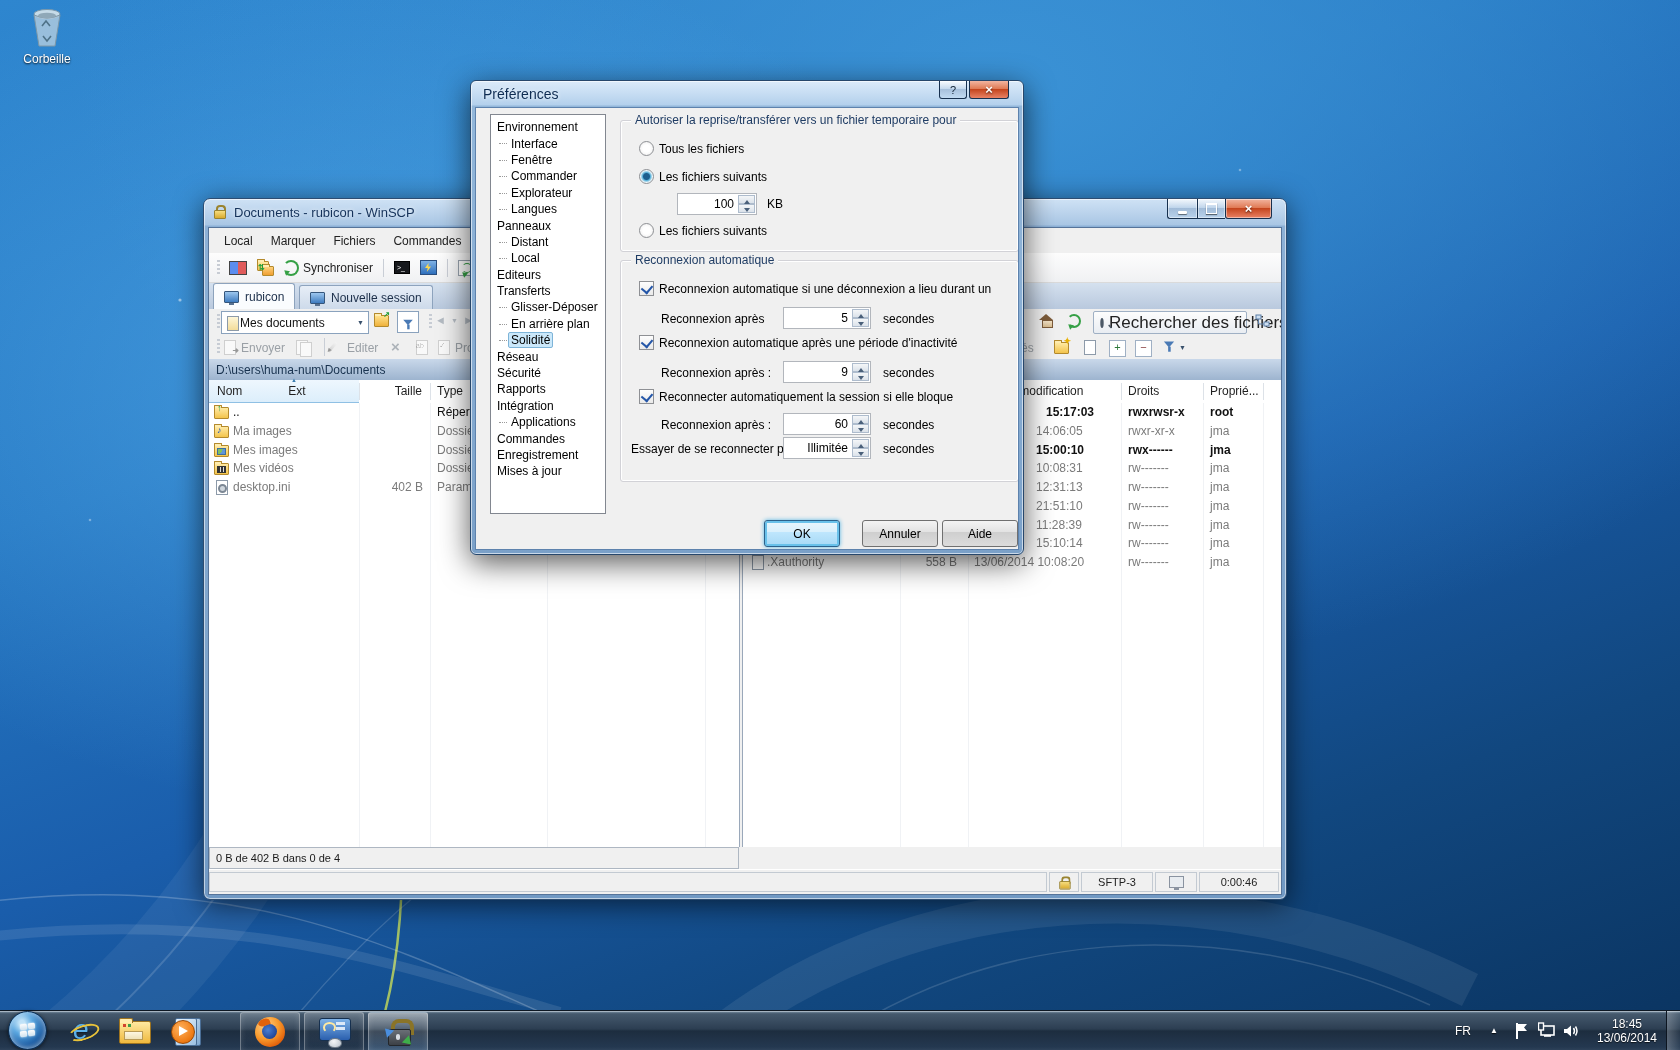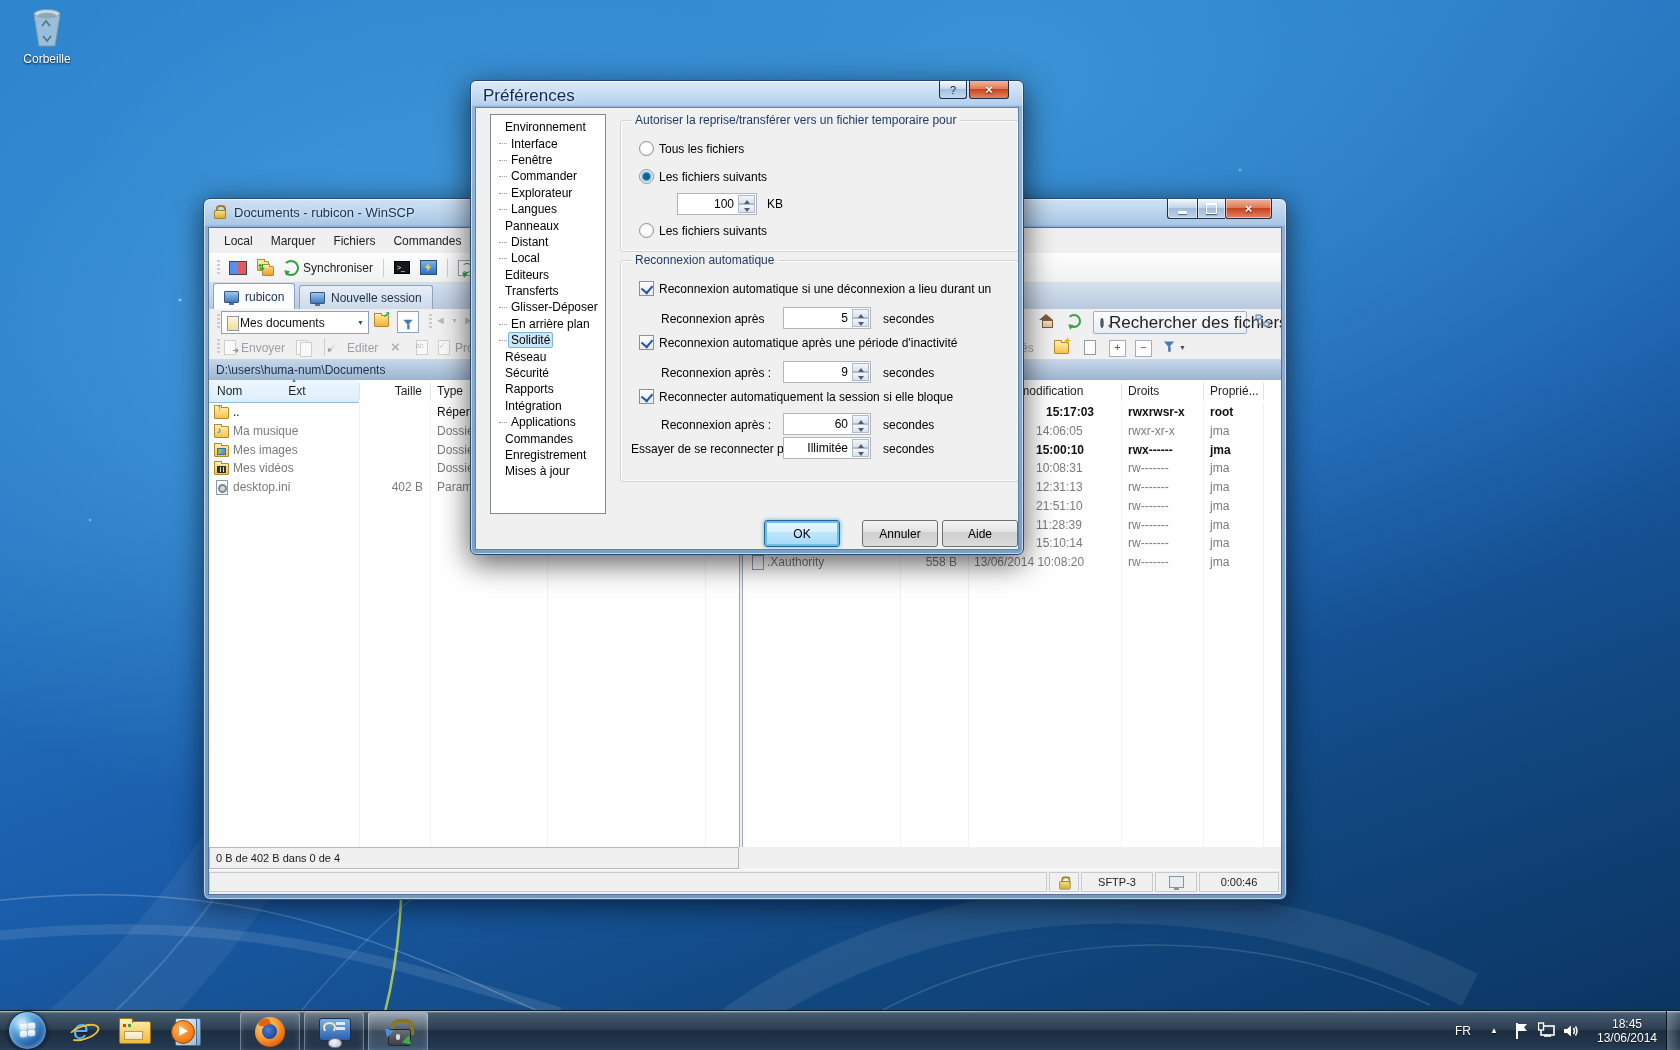--- a/index.html
+++ b/index.html
@@ -86,24 +86,24 @@
   .house:after{content:"";position:absolute;left:-4.5px;top:6px;width:9px;height:6px;background:linear-gradient(#f3e3c8,#d9bd90);border:1px solid #7c5b3a;}
   .lockico{position:relative;width:12px;height:12px;}
   .lockico .shackle{position:absolute;left:2.5px;top:0;width:6px;height:6px;border:2px solid #9a8430;border-bottom:none;border-radius:4px 4px 0 0;}
   .lockico .body{position:absolute;left:0.5px;top:5px;width:10px;height:7px;background:linear-gradient(#f7dd7e,#d9ab2f);border:1px solid #9a8430;border-radius:1px;}
   .term{width:13px;height:10px;border:1px solid #8a93a0;background:#e8ecf0;position:relative;}
   .term:after{content:"";position:absolute;left:4px;bottom:-3px;width:5px;height:2px;background:#8a93a0;}
   
   #dlg{position:absolute;left:470px;top:80px;width:552px;height:473px;border-radius:6px;
     background:linear-gradient(180deg,#dcebfa 0,#b3d0ec 24px,#93b7da 25px,#86abd1 60%,#7aa0c8 100%);
     border:1px solid #27476b;box-shadow:inset 0 0 0 1px rgba(255,255,255,.6),0 8px 30px rgba(0,0,0,.65);}
-  #dlg .title-text{position:absolute;left:12px;top:5px;font-size:17px;color:#0e2c52;text-shadow:0 0 4px rgba(255,255,255,.95);}
+  #dlg .title-text{position:absolute;left:12px;top:5px;font-size:14px;color:#0e2c52;text-shadow:0 0 4px rgba(255,255,255,.95);}
   #dlg-body{position:absolute;left:4px;right:4px;top:26px;bottom:4px;background:#f0f0f0;border:1px solid #5d82ad;overflow:hidden;}
   .treebox{position:absolute;left:14px;top:6px;width:116px;height:400px;background:#fff;border:1px solid #828790;padding-top:4px;box-sizing:border-box;overflow:hidden;}
-  .ti{position:relative;height:16.4px;font-size:12px;color:#000;padding-left:14px;white-space:nowrap;display:flex;align-items:center;}
+  .ti{position:relative;height:16.4px;font-size:12px;color:#000;padding-left:6px;white-space:nowrap;display:flex;align-items:center;}
   .ti.child{padding-left:20px;}
   .ti.child:before{content:"";position:absolute;left:8px;top:8px;width:8px;border-top:1px dotted #9a9a9a;}
   .ti .sel{background:#cbe8fa;border:1px solid #7eb4d8;border-radius:2px;padding:0 2px;margin-left:-3px;}
   .gbox{position:absolute;left:144px;width:386px;border:1px solid #d2d2d7;border-radius:3px;background:#f0f0f0;box-shadow:inset 0 0 0 1px #fff;padding-left:11px;}
   .gb-label{position:absolute;left:10px;top:-8px;background:#f0f0f0;padding:0 4px;font-size:12px;color:#1f3c64;white-space:nowrap;}
   .radio{position:absolute;width:13px;height:13px;border:1px solid #8e9094;border-radius:50%;background:radial-gradient(#fff 40%,#e8e8e8);}
   .radio.on{background:radial-gradient(circle at 50% 50%,#1e5f8e 0 3px,#58b0d8 4px,#eef7fb 6px);}
   .cklabel{position:absolute;font-size:12px;color:#000;white-space:nowrap;}
   .cbx{position:absolute;width:13px;height:13px;border:1px solid #8e9094;background:linear-gradient(#fdfdfd,#eaeaea);}
   .cbx:after{content:"";position:absolute;left:2.5px;top:1px;width:6px;height:8px;border:solid #2456a8;border-width:0 2px 2px 0;transform:rotate(40deg);}
@@ -379,21 +379,21 @@
             <span style="position:absolute;left:4px;top:-1px;font-size:9px;font-weight:bold;color:#1f9e3a">↑</span>
           </div>
         <span class="c" style="left:24px">..</span>
         <span class="c" style="left:228px">Répert</span>
       </div>
       <div class="frow" style="left:0;top:194px;width:530px">
         <div class="c i16" style="left:4px;top:1px">
             <div class="fico"></div>
             <span class="fglyph">♪</span>
           </div>
-        <span class="c" style="left:24px">Ma musique</span>
+        <span class="c" style="left:24px">Ma images</span>
         <span class="c" style="left:228px">Dossie</span>
       </div>
       <div class="frow" style="left:0;top:213px;width:530px">
         <div class="c i16" style="left:4px;top:1px">
             <div class="fico"></div>
             <div style="position:absolute;left:4px;top:6px;width:7px;height:5px;background:linear-gradient(120deg,#7fc063 50%,#5f95d8 50%);border:1px solid #3c6ea0"></div>
           </div>
         <span class="c" style="left:24px">Mes images</span>
         <span class="c" style="left:228px">Dossie</span>
       </div>

